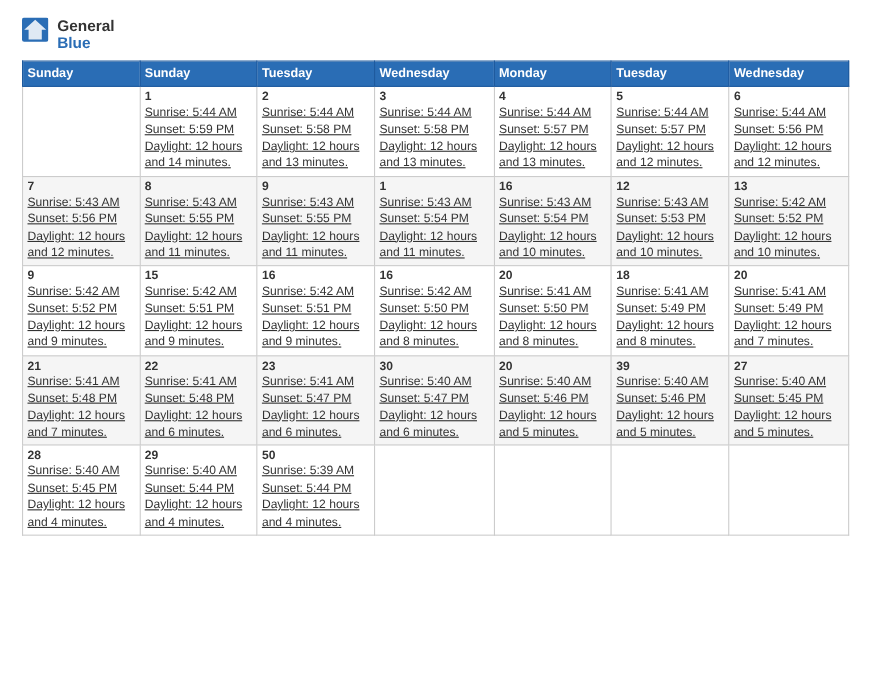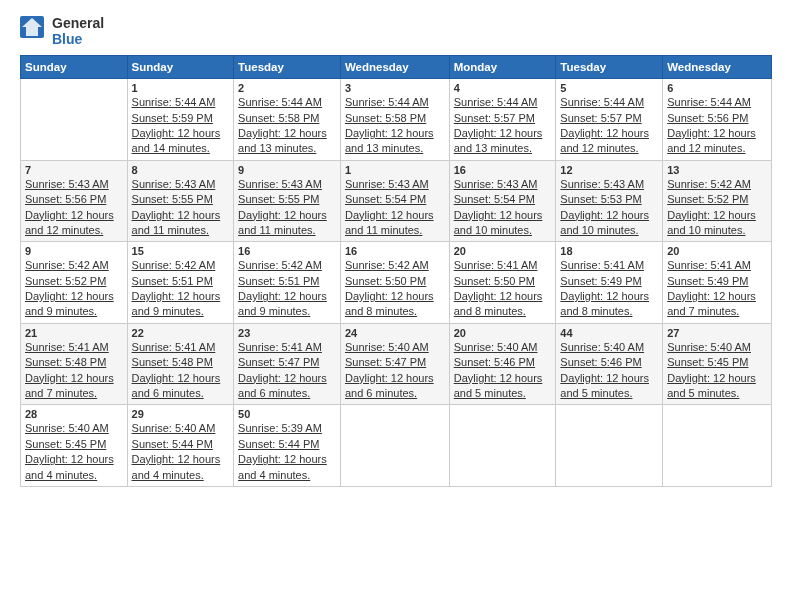--- a/index.html
+++ b/index.html
@@ -279,35 +279,35 @@
 and 6 minutes.</div>
           </td>
           <td>
             <span class="day-num">23</span>
             <div class="day-info" style="white-space: pre-line;">Sunrise: 5:41 AM
 Sunset: 5:47 PM
 Daylight: 12 hours
 and 6 minutes.</div>
           </td>
           <td>
-            <span class="day-num">24</span>
+            <span class="day-num">30</span>
             <div class="day-info" style="white-space: pre-line;">Sunrise: 5:40 AM
 Sunset: 5:47 PM
 Daylight: 12 hours
 and 6 minutes.</div>
           </td>
           <td>
             <span class="day-num">20</span>
             <div class="day-info" style="white-space: pre-line;">Sunrise: 5:40 AM
 Sunset: 5:46 PM
 Daylight: 12 hours
 and 5 minutes.</div>
           </td>
           <td>
-            <span class="day-num">44</span>
+            <span class="day-num">39</span>
             <div class="day-info" style="white-space: pre-line;">Sunrise: 5:40 AM
 Sunset: 5:46 PM
 Daylight: 12 hours
 and 5 minutes.</div>
           </td>
           <td>
             <span class="day-num">27</span>
             <div class="day-info" style="white-space: pre-line;">Sunrise: 5:40 AM
 Sunset: 5:45 PM
 Daylight: 12 hours

